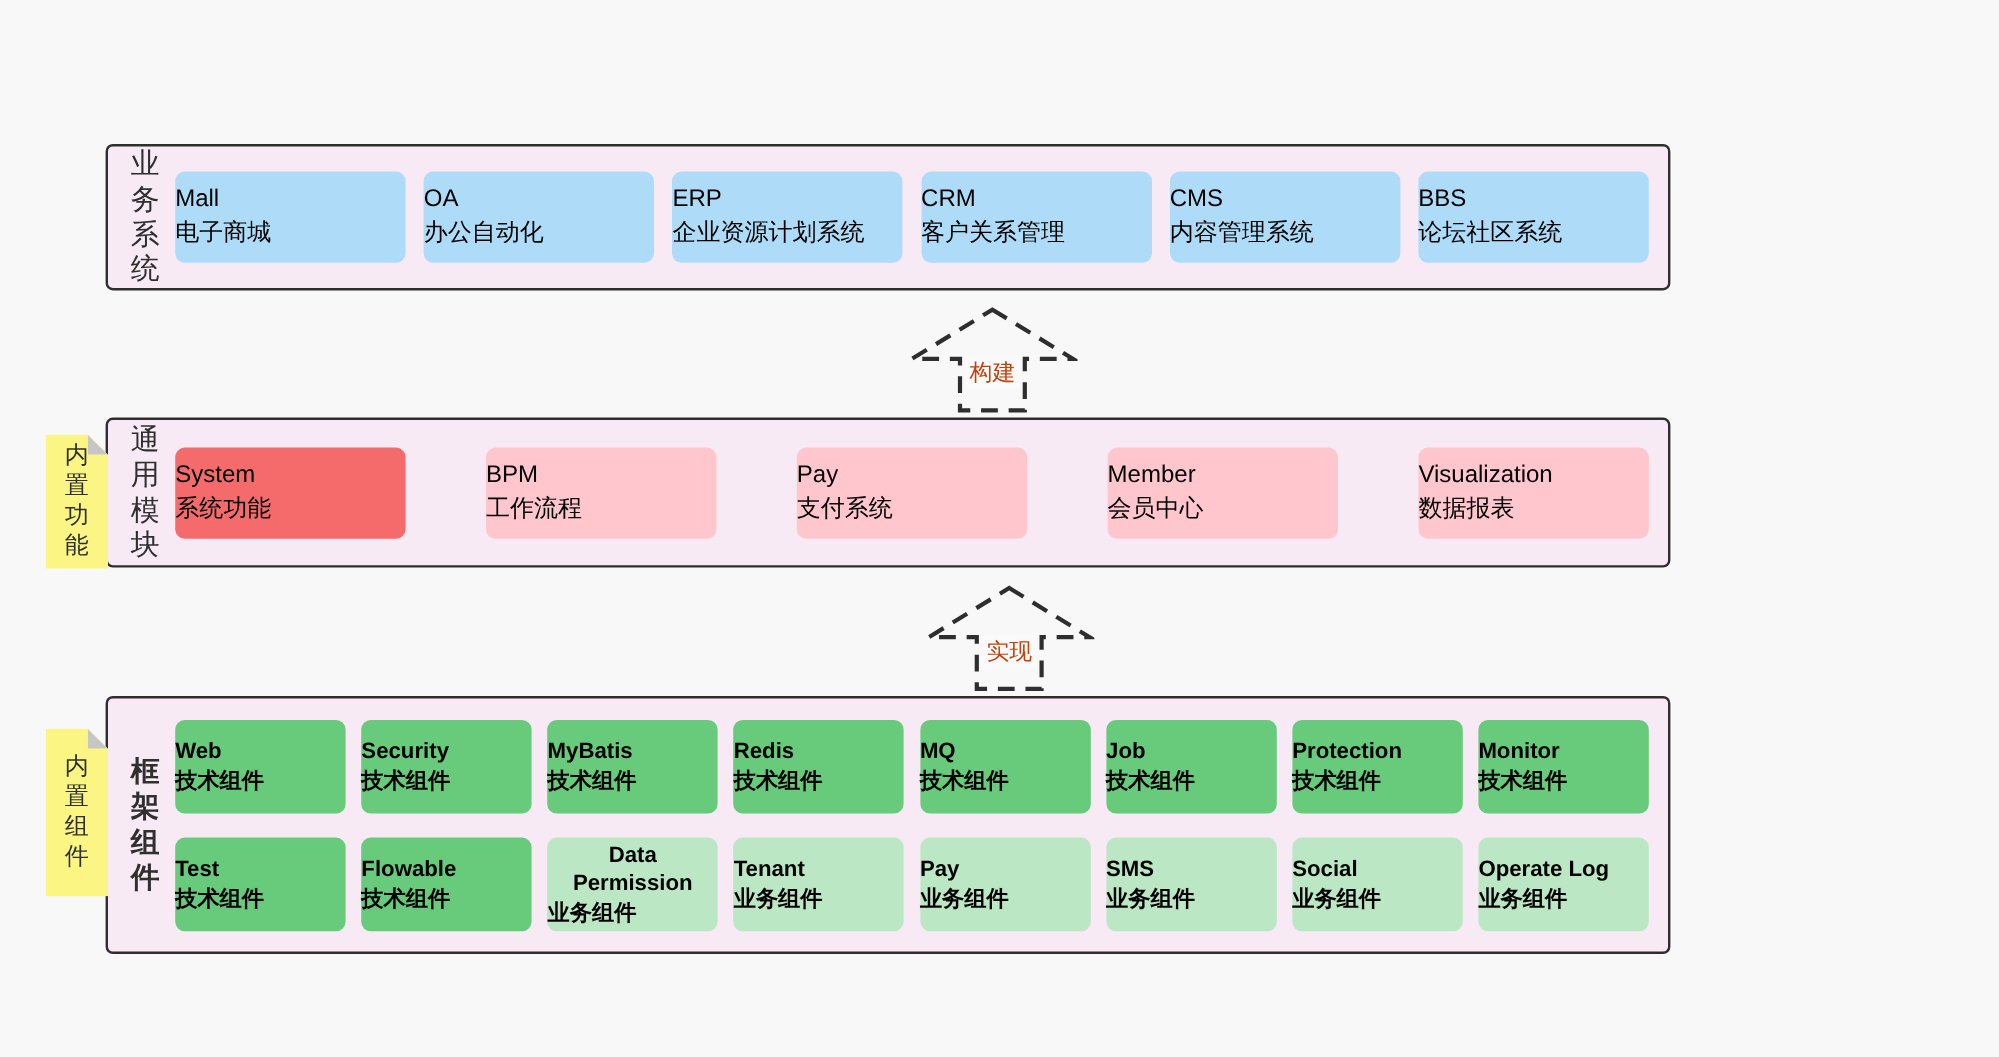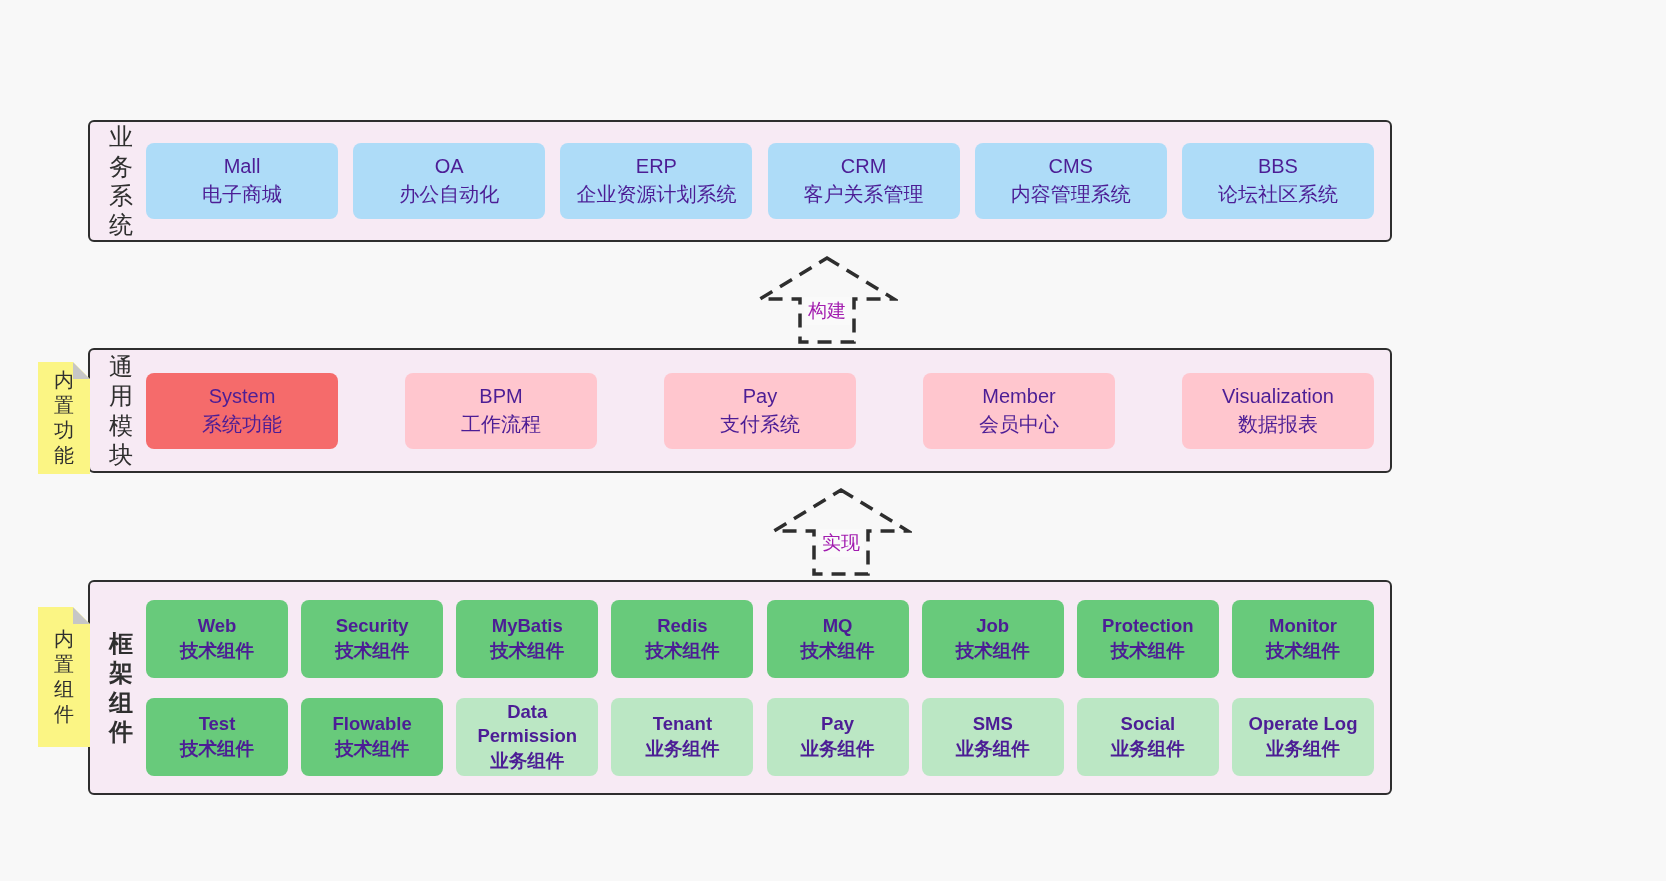--- a/index.html
+++ b/index.html
@@ -40,23 +40,23 @@
     flex:1;
     display:flex; flex-direction:column; justify-content:center;
     gap:20px;
     padding:0 16px 0 8px;
   }
   .box-row {
     display:flex; justify-content:space-between;
   }
   .box {
     border-radius:8px;
-    display:flex; flex-direction:column; justify-content:center; align-items:center;
+    display:flex; flex-direction:column; justify-content:center; align-items:flex-start;
     text-align:center;
-    color:#4c1d95;
+    color:#000000;
     line-height:1.38;
   }
   .band-wide .box { width:192px; height:76px; font-size:20px; }
   .band-grid .box { width:142px; height:78px; font-size:18.5px; line-height:1.33; }
 
   
   .sticky {
     position:absolute;
     background:#fbf584;
     z-index:2;
@@ -81,21 +81,21 @@
     position:absolute; width:142px; height:90px; z-index:0;
   }
   #arrow-build     { left:756px; top:255px; }
   #arrow-implement { left:770px; top:487px; }
   .arrow svg { display:block; }
   .arrow-label {
     position:absolute; left:50%; top:42px;
     transform:translateX(-50%);
     background:#fafafa;
     padding:1px 4px;
-    font-size:19px; color:#a21caf;
+    font-size:19px; color:#c2410c;
     white-space:nowrap;
   }
 </style>
 </head>
 <body>
 
 <div class="canvas">
 
   <div class="band band-wide" id="band-business">
     <div class="band-label">

